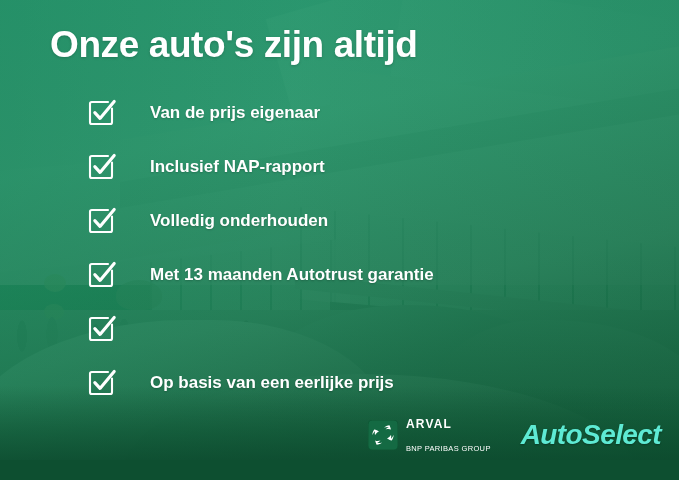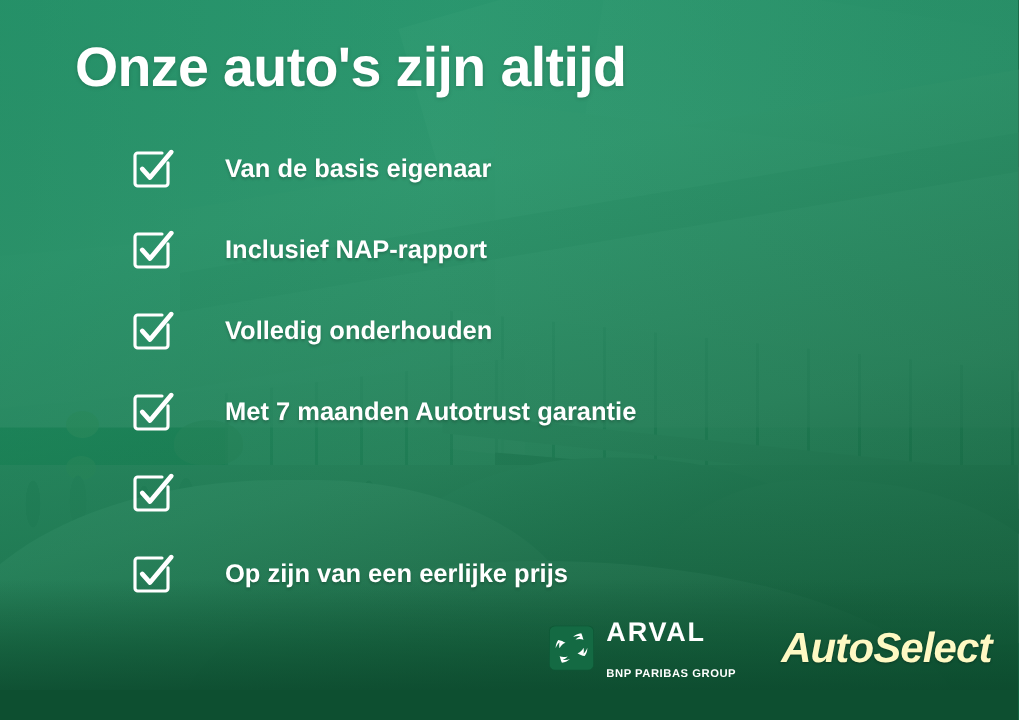--- a/index.html
+++ b/index.html
@@ -296,38 +296,38 @@
     overflow: hidden;
     flex: 0 0 auto;
   }
   .arval-mark svg { display: block; width: 30px; height: 30px; }
   .arval-text {
     display: flex;
     flex-direction: column;
     line-height: 1;
   }
   .arval-name {
-    font-size: 18px;
+    font-size: 12px;
     font-weight: 700;
     color: #ffffff;
     letter-spacing: 1.2px;
   }
   .arval-sub {
     margin-top: 15px;
     font-size: 7.5px;
-    font-weight: 700;
+    font-weight: 400;
     color: #ffffff;
     letter-spacing: 0.35px;
     white-space: nowrap;
   }
   .autoselect {
     font-size: 28px;
     font-weight: 700;
     font-style: italic;
-    color: #fef9c3;
+    color: #5eead4;
     letter-spacing: -0.6px;
     text-shadow: 0 1px 2px rgba(0,0,0,0.30);
     white-space: nowrap;
     text-align: right;
   }
 </style>
 </head>
 <body>
 
 <div class="banner">
@@ -365,21 +365,21 @@
 
     <ul class="checklist">
 
       <li class="check-item">
         <span class="check-box">
           <svg viewBox="0 0 28 28" aria-hidden="true">
             <path d="M24 9.5 V23.2 A1.8 1.8 0 0 1 22.2 25 H3.8 A1.8 1.8 0 0 1 2 23.2 V4.8 A1.8 1.8 0 0 1 3.8 3 H20" fill="none" stroke="#ffffff" stroke-width="2.1" stroke-linecap="round" stroke-linejoin="round"></path>
             <path d="M6.8 13.6 L12 19.4 L26.2 2.4" fill="none" stroke="#ffffff" stroke-width="3.1" stroke-linecap="round" stroke-linejoin="round"></path>
           </svg>
         </span>
-        <span class="check-label">Van de basis eigenaar</span>
+        <span class="check-label">Van de prijs eigenaar</span>
       </li>
 
       <li class="check-item">
         <span class="check-box">
           <svg viewBox="0 0 28 28" aria-hidden="true">
             <path d="M24 9.5 V23.2 A1.8 1.8 0 0 1 22.2 25 H3.8 A1.8 1.8 0 0 1 2 23.2 V4.8 A1.8 1.8 0 0 1 3.8 3 H20" fill="none" stroke="#ffffff" stroke-width="2.1" stroke-linecap="round" stroke-linejoin="round"></path>
             <path d="M6.8 13.6 L12 19.4 L26.2 2.4" fill="none" stroke="#ffffff" stroke-width="3.1" stroke-linecap="round" stroke-linejoin="round"></path>
           </svg>
         </span>
         <span class="check-label">Inclusief NAP-rapport</span>
@@ -395,40 +395,40 @@
         <span class="check-label">Volledig onderhouden</span>
       </li>
 
       <li class="check-item">
         <span class="check-box">
           <svg viewBox="0 0 28 28" aria-hidden="true">
             <path d="M24 9.5 V23.2 A1.8 1.8 0 0 1 22.2 25 H3.8 A1.8 1.8 0 0 1 2 23.2 V4.8 A1.8 1.8 0 0 1 3.8 3 H20" fill="none" stroke="#ffffff" stroke-width="2.1" stroke-linecap="round" stroke-linejoin="round"></path>
             <path d="M6.8 13.6 L12 19.4 L26.2 2.4" fill="none" stroke="#ffffff" stroke-width="3.1" stroke-linecap="round" stroke-linejoin="round"></path>
           </svg>
         </span>
-        <span class="check-label">Met 7 maanden Autotrust garantie</span>
-      </li>
-
-      <li class="check-item">
-        <span class="check-box">
-          <svg viewBox="0 0 28 28" aria-hidden="true">
-            <path d="M24 9.5 V23.2 A1.8 1.8 0 0 1 22.2 25 H3.8 A1.8 1.8 0 0 1 2 23.2 V4.8 A1.8 1.8 0 0 1 3.8 3 H20" fill="none" stroke="#ffffff" stroke-width="2.1" stroke-linecap="round" stroke-linejoin="round"></path>
-            <path d="M6.8 13.6 L12 19.4 L26.2 2.4" fill="none" stroke="#ffffff" stroke-width="3.1" stroke-linecap="round" stroke-linejoin="round"></path>
-          </svg>
-        </span>
-      </li>
-
-      <li class="check-item">
-        <span class="check-box">
-          <svg viewBox="0 0 28 28" aria-hidden="true">
-            <path d="M24 9.5 V23.2 A1.8 1.8 0 0 1 22.2 25 H3.8 A1.8 1.8 0 0 1 2 23.2 V4.8 A1.8 1.8 0 0 1 3.8 3 H20" fill="none" stroke="#ffffff" stroke-width="2.1" stroke-linecap="round" stroke-linejoin="round"></path>
-            <path d="M6.8 13.6 L12 19.4 L26.2 2.4" fill="none" stroke="#ffffff" stroke-width="3.1" stroke-linecap="round" stroke-linejoin="round"></path>
-          </svg>
-        </span>
-        <span class="check-label">Op zijn van een eerlijke prijs</span>
+        <span class="check-label">Met 13 maanden Autotrust garantie</span>
+      </li>
+
+      <li class="check-item">
+        <span class="check-box">
+          <svg viewBox="0 0 28 28" aria-hidden="true">
+            <path d="M24 9.5 V23.2 A1.8 1.8 0 0 1 22.2 25 H3.8 A1.8 1.8 0 0 1 2 23.2 V4.8 A1.8 1.8 0 0 1 3.8 3 H20" fill="none" stroke="#ffffff" stroke-width="2.1" stroke-linecap="round" stroke-linejoin="round"></path>
+            <path d="M6.8 13.6 L12 19.4 L26.2 2.4" fill="none" stroke="#ffffff" stroke-width="3.1" stroke-linecap="round" stroke-linejoin="round"></path>
+          </svg>
+        </span>
+      </li>
+
+      <li class="check-item">
+        <span class="check-box">
+          <svg viewBox="0 0 28 28" aria-hidden="true">
+            <path d="M24 9.5 V23.2 A1.8 1.8 0 0 1 22.2 25 H3.8 A1.8 1.8 0 0 1 2 23.2 V4.8 A1.8 1.8 0 0 1 3.8 3 H20" fill="none" stroke="#ffffff" stroke-width="2.1" stroke-linecap="round" stroke-linejoin="round"></path>
+            <path d="M6.8 13.6 L12 19.4 L26.2 2.4" fill="none" stroke="#ffffff" stroke-width="3.1" stroke-linecap="round" stroke-linejoin="round"></path>
+          </svg>
+        </span>
+        <span class="check-label">Op basis van een eerlijke prijs</span>
       </li>
 
     </ul>
 
     <div class="logos">
 
       <div class="arval">
         <span class="arval-mark">
           <svg viewBox="0 0 30 30" aria-hidden="true">
             <rect x="0" y="0" width="30" height="30" rx="4" fill="#146a43"></rect>

